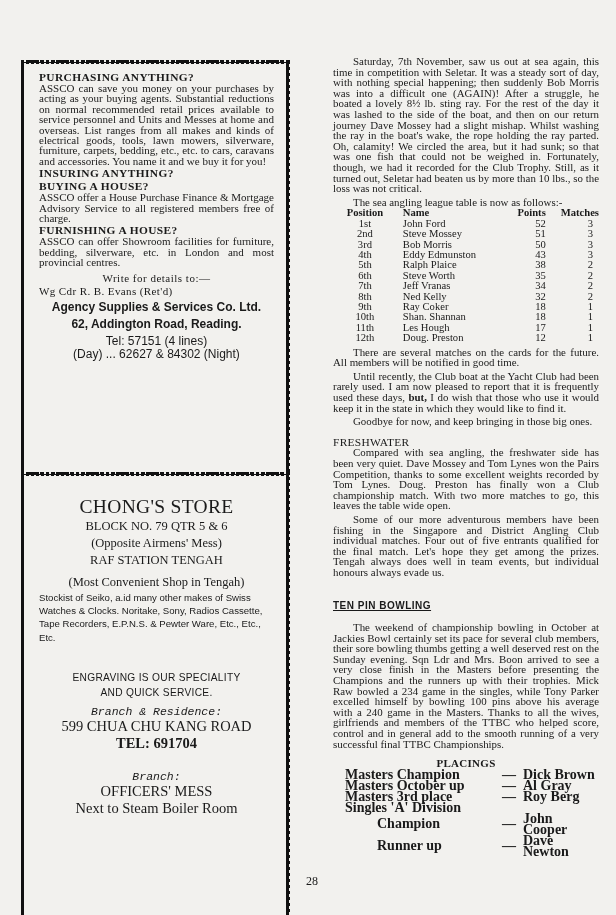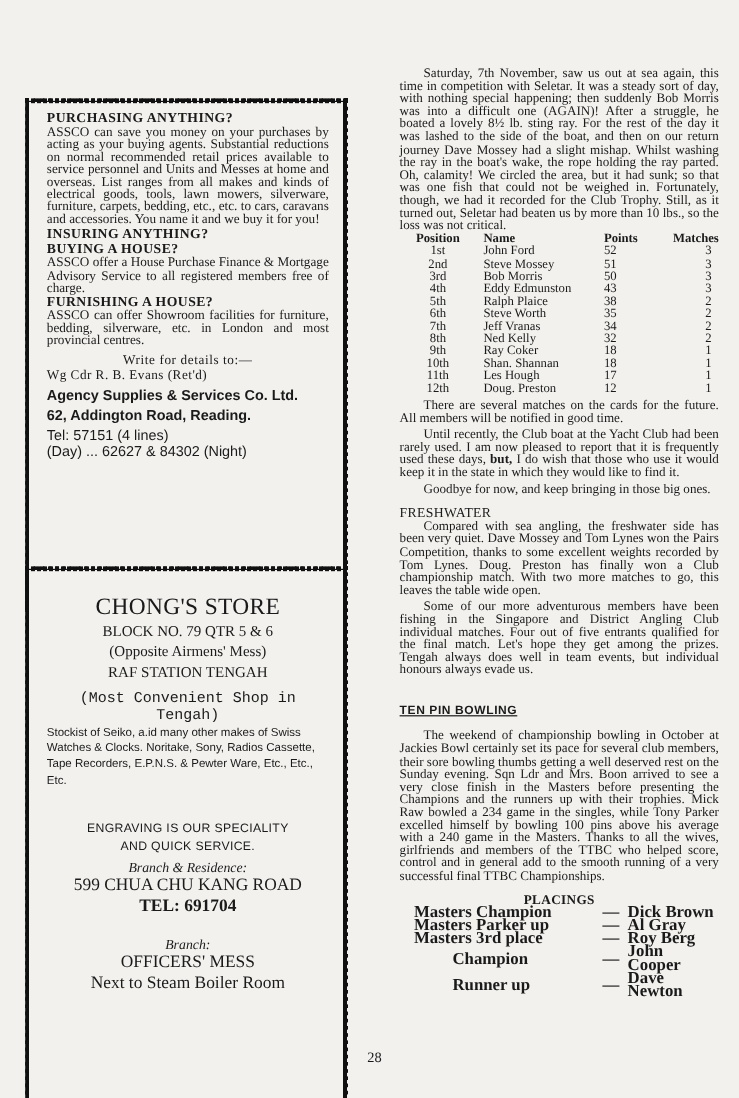--- a/index.html
+++ b/index.html
@@ -23,55 +23,55 @@
     outline: 1px solid #111;
     outline-offset: -3px;
   }
   .chain-box::before {
     content: ""; position: absolute; inset: -4px;
     border: 3px dotted #111;
     pointer-events: none;
   }
 
   
-  .assco { left: 21px; top: 82px; width: 269px; height: 426px; padding: 6px 12px 0 14px; }
+  .assco { left: 21px; top: 60px; width: 269px; height: 426px; padding: 6px 12px 0 14px; }
   .assco .hd { font-weight: bold; font-size: 11.4px; letter-spacing: 0.4px; line-height: 12px; margin-top: 1px; }
   .assco .tx { font-size: 11px; line-height: 10.4px; text-align: justify; }
   .assco .write { text-align: center; font-size: 11px; margin-top: 4px; letter-spacing: 0.5px; }
   .assco .wg { font-size: 11px; margin-top: 1px; letter-spacing: 0.4px; }
-  .assco .sans { font-family: "Liberation Sans", "DejaVu Sans", sans-serif; text-align: left; }
+  .assco .sans { font-family: "Liberation Sans", "DejaVu Sans", sans-serif; text-align: center; }
   .assco .co { font-weight: bold; font-size: 12px; margin-top: 3px; line-height: 14px; }
   .assco .tel { font-size: 12px; line-height: 13px; margin-top: 4px; }
 
   
   .chong { left: 21px; top: 472px; width: 269px; height: 464px; padding: 10px 12px 0 14px; text-align: center; }
   .chong .title { font-size: 19.5px; margin-top: 10px; letter-spacing: 0.3px; }
   .chong .l { font-size: 12.5px; line-height: 17px; text-align: center; }
-  .chong .conv { font-size: 12.5px; margin-top: 6px; font-family: Liberation Mono, monospace; }
+  .chong .conv { font-size: 12.5px; margin-top: 6px; }
   .chong .sans { font-family: "Liberation Sans", "DejaVu Sans", sans-serif; }
   .chong .gifts { font-weight: bold; font-size: 10px; margin-top: 10px; letter-spacing: 0.2px; }
   .chong .stock { font-size: 9.6px; line-height: 13.2px; text-align: left; margin-top: 1px; }
   .chong .eng { font-size: 10.2px; margin-top: 24px; line-height: 19px; letter-spacing: 0.3px; }
-  .chong .it { font-style: italic; font-size: 11.5px; margin-top: 7px; }
+  .chong .it { font-style: italic; font-size: 11.5px; margin-top: 7px; font-family: Liberation Mono, monospace; }
   .chong .big { font-size: 14.5px; line-height: 17px; }
   .chong .bold { font-weight: bold; }
   .chong .gap { margin-top: 18px; }
 
   
   .rcol { position: absolute; left: 333px; top: 56px; width: 266px; font-size: 10.9px; line-height: 10.6px; }
   .rcol p { margin: 0; text-align: justify; }
   .rcol p.ind { text-indent: 20px; }
   .rcol .mt { margin-top: 3px; }
 
   table.league { width: 100%; border-collapse: collapse; font-size: 10.6px; line-height: 10.4px; margin-top: 1px; }
   table.league th { font-weight: bold; padding: 0; }
   table.league td { padding: 0; }
   table.league .c-pos { text-align: center; width: 24%; }
   table.league .c-name { text-align: left; width: 40%; padding-left: 6px; }
-  table.league .c-pts { text-align: left; width: 16%; margin-top: 47px; }
+  table.league .c-pts { text-align: right; width: 16%; margin-top: 47px; }
   table.league .c-m { text-align: right; padding-right: 6px; width: 20%; }
   table.league th.c-m { padding-right: 0; }
 
   .fresh { margin-top: 10px; font-size: 11.4px; letter-spacing: 0.3px; }
   .tpb {
     font-family: "Liberation Sans", "DejaVu Sans", sans-serif;
     font-weight: bold; font-size: 10px; text-align: left;
     margin-top: 24px; margin-bottom: 10px; letter-spacing: 0.5px; text-decoration: underline;
   }
   .plac-h { text-align: center; font-weight: bold; font-size: 11px; margin-top: 9px; letter-spacing: 0.3px; }
@@ -116,20 +116,21 @@
     <div class="it">Branch &amp; Residence:</div>
     <div class="big">599 CHUA CHU KANG ROAD</div>
     <div class="big bold">TEL: 691704</div>
     <div class="it gap">Branch:</div>
     <div class="big">OFFICERS' MESS</div>
     <div class="big">Next to Steam Boiler Room</div>
   </div>
 
   <div class="rcol">
     <p class="ind">Saturday, 7th November, saw us out at sea again, this time in competition with Seletar. It was a steady sort of day, with nothing special happening; then suddenly Bob Morris was into a difficult one (AGAIN)! After a struggle, he boated a lovely 8½ lb. sting ray. For the rest of the day it was lashed to the side of the boat, and then on our return journey Dave Mossey had a slight mishap. Whilst washing the ray in the boat's wake, the rope holding the ray parted. Oh, calamity! We circled the area, but it had sunk; so that was one fish that could not be weighed in. Fortunately, though, we had it recorded for the Club Trophy. Still, as it turned out, Seletar had beaten us by more than 10 lbs., so the loss was not critical.</p>
+    <p class="ind mt">The sea angling league table is now as follows:-</p>
 
     <table class="league">
       <thead>
         <tr>
           <th class="c-pos">Position</th>
           <th class="c-name">Name</th>
           <th class="c-pts">Points</th>
           <th class="c-m">Matches</th>
         </tr>
       </thead>
@@ -222,28 +223,33 @@
 
     <div class="plac-h">PLACINGS</div>
     <table class="plac">
       <tbody id="plac-body">
           <tr>
             <td class="lab">Masters Champion</td>
             <td class="dash">—</td>
             <td class="nm">Dick Brown</td>
           </tr>
           <tr>
-            <td class="lab">Masters Parker up</td>
+            <td class="lab">Masters October up</td>
             <td class="dash">—</td>
             <td class="nm">Al Gray</td>
           </tr>
           <tr>
             <td class="lab">Masters 3rd place</td>
             <td class="dash">—</td>
             <td class="nm">Roy Berg</td>
+          </tr>
+          <tr>
+            <td class="lab">Singles 'A' Division</td>
+            <td class="dash"></td>
+            <td class="nm"></td>
           </tr>
           <tr>
             <td class="lab ind2">Champion</td>
             <td class="dash">—</td>
             <td class="nm">John Cooper</td>
           </tr>
           <tr>
             <td class="lab ind2">Runner up</td>
             <td class="dash">—</td>
             <td class="nm">Dave Newton</td>

